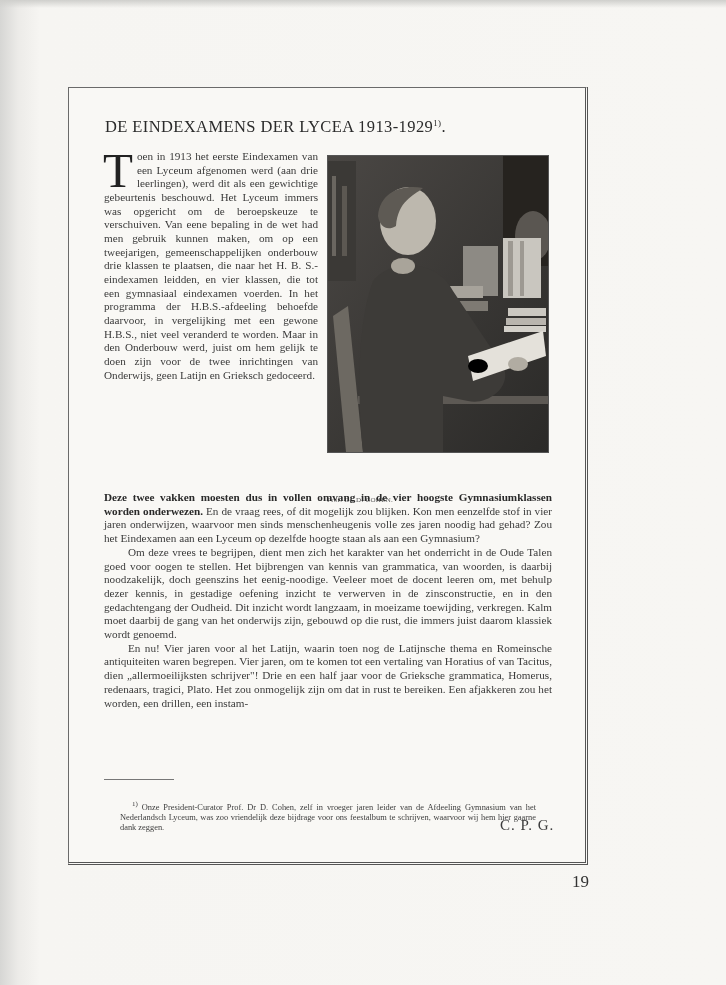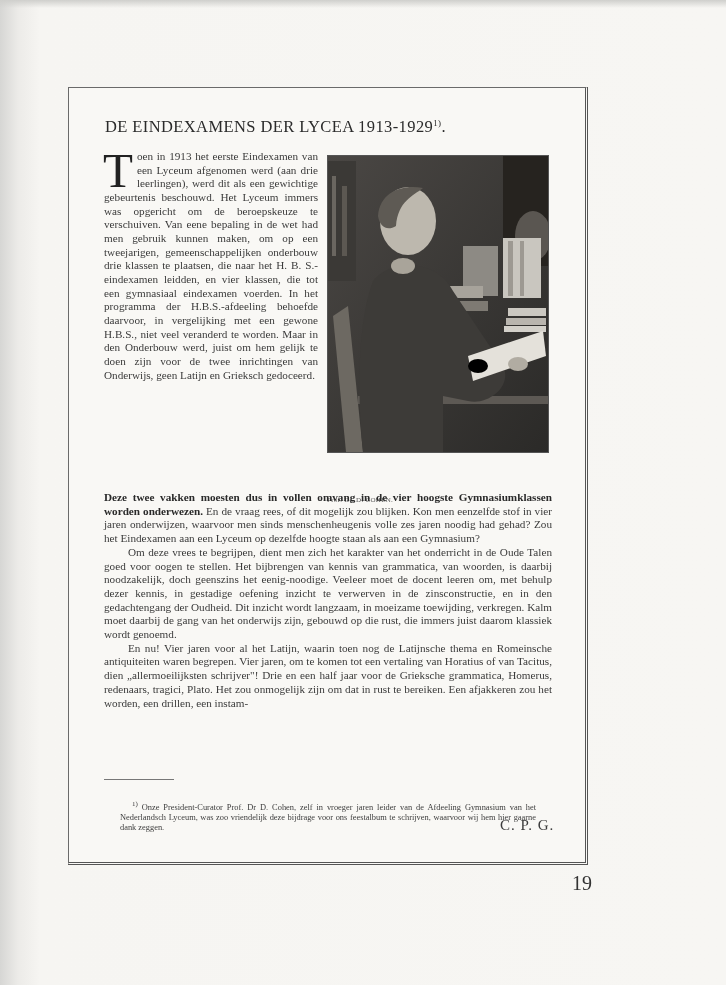--- a/index.html
+++ b/index.html
@@ -48,21 +48,21 @@
   .full p { margin:0; }
   .indent { text-indent:24px; }
   .bold { font-weight:bold; color:#2a2a2a; }
   .fn-rule { position:absolute; left:104px; top:779px; width:70px; height:1px; background:#777; }
   .footnote {
     position:absolute; left:104px; top:783px; width:448px;
     font-size:8.4px; line-height:10.3px; text-align:justify; color:#3c3c3c;
   }
   .footnote p { margin:16px; text-indent:12px; }
   .initials { position:absolute; left:500px; top:817px; font-size:15px; color:#3c3c3c; letter-spacing:1px; }
-  .page-num { position:absolute; left:572px; top:872px; font-size:20px; color:#333; }
+  .page-num { position:absolute; left:572px; top:872px; font-size:17px; color:#333; }
 </style>
 </head>
 <body>
 
 <div class="top-shadow"></div>
 <div class="frame"></div>
 
 <div class="title">
   <span>DE EINDEXAMENS DER LYCEA 1913-1929</span><sup>1)</sup><span>.</span>
 </div>

